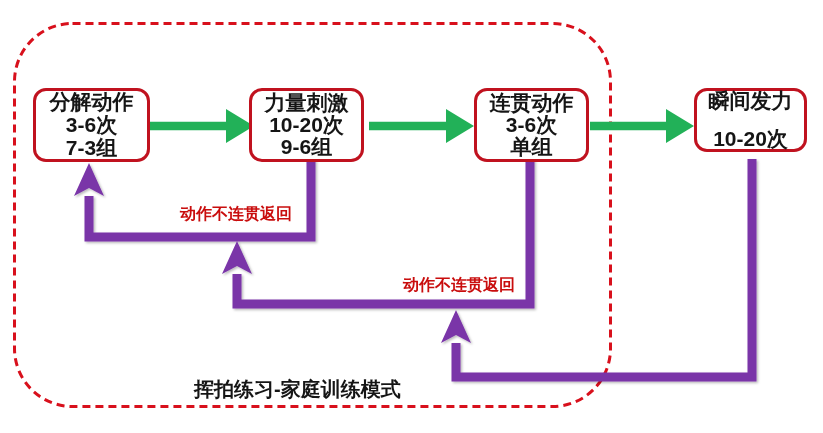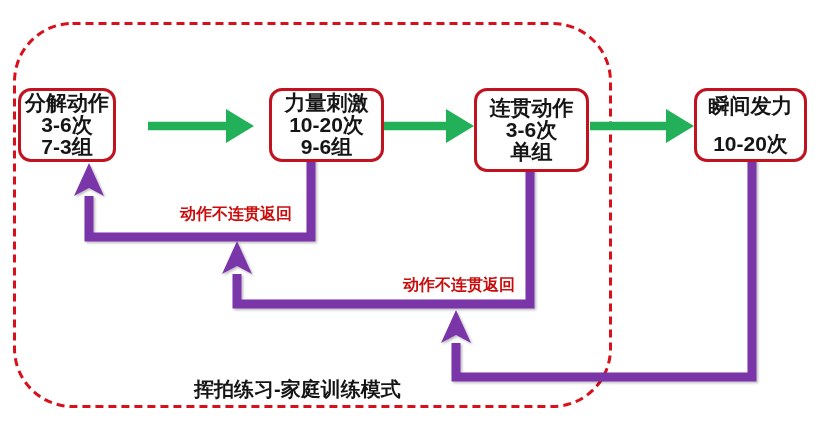--- a/index.html
+++ b/index.html
@@ -93,39 +93,39 @@
       <polygon class="return-head" points="456,310 471,343 456,335 441,343"></polygon>
     </g>
 
     <defs>
       <filter id="pshadow" x="-10%" y="-10%" width="130%" height="130%">
         <feDropShadow dx="1.5" dy="1.5" stdDeviation="1" flood-color="#000000" flood-opacity="0.28"></feDropShadow>
       </filter>
     </defs>
   </svg>
 
-  <div class="step-box" style="left:18px;top:88px;width:98px;height:74px;">
+  <div class="step-box" style="left:33px;top:88px;width:117px;height:74px;justify-content:space-between;">
     <span>分解动作</span>
     <span>3-6次</span>
     <span>7-3组</span>
   </div>
 
-  <div class="step-box" style="left:269px;top:88px;width:115px;height:74px;">
+  <div class="step-box" style="left:249px;top:88px;width:115px;height:74px;">
     <span>力量刺激</span>
     <span>10-20次</span>
     <span>9-6组</span>
   </div>
 
-  <div class="step-box" style="left:474px;top:88px;width:115px;height:84px;">
+  <div class="step-box" style="left:474px;top:88px;width:115px;height:74px;">
     <span>连贯动作</span>
     <span>3-6次</span>
     <span>单组</span>
   </div>
 
-  <div class="step-box" style="left:694px;top:88px;width:113px;height:74px;gap:16px;">
+  <div class="step-box" style="left:694px;top:88px;width:113px;height:64px;gap:16px;">
     <span>瞬间发力</span>
     <span>10-20次</span>
   </div>
 
   <div class="return-label" style="left:161px;top:203px;width:150px;">动作不连贯返回</div>
   <div class="return-label" style="left:384px;top:274px;width:150px;">动作不连贯返回</div>
 
   <div class="caption" style="left:194px;top:377px;width:210px;">挥拍练习-家庭训练模式</div>
 
 </div>

